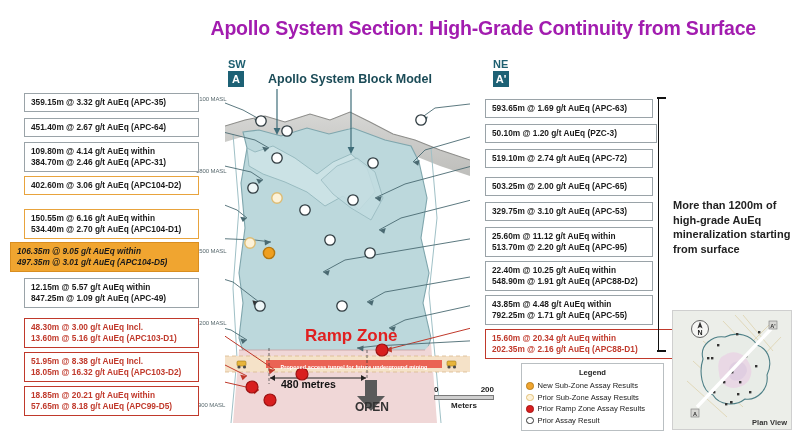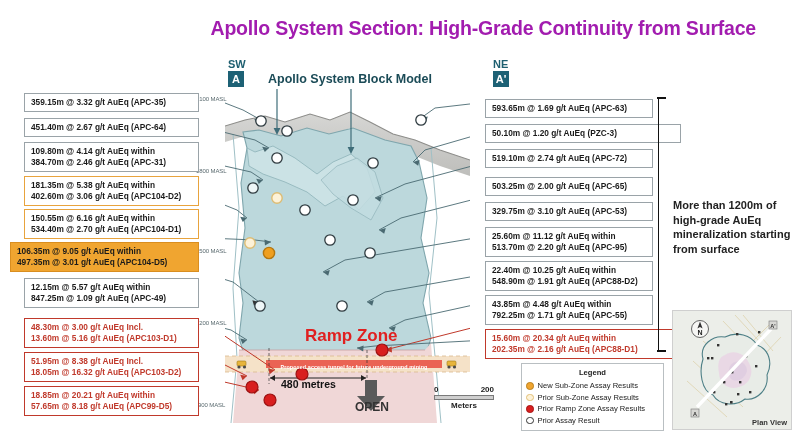--- a/index.html
+++ b/index.html
@@ -257,28 +257,27 @@
       <div>359.15m @ 3.32 g/t AuEq (APC-35)</div>
     </div>
   <div class="cbox" style="left:24px;top:118px;width:175px;">
       <div>451.40m @ 2.67 g/t AuEq (APC-64)</div>
     </div>
   <div class="cbox" style="left:24px;top:142px;width:175px;">
       <div>109.80m @ 4.14 g/t AuEq within</div>
       <div>384.70m @ 2.46 g/t AuEq (APC-31)</div>
     </div>
   <div class="cbox gold" style="left:24px;top:176px;width:175px;">
-      <div>181.35m @ 5.38 g/t AuEq within</div>
       <div>402.60m @ 3.06 g/t AuEq (APC104-D2)</div>
     </div>
   <div class="cbox gold" style="left:24px;top:209px;width:175px;">
       <div>150.55m @ 6.16 g/t AuEq within</div>
       <div>534.40m @ 2.70 g/t AuEq (APC104-D1)</div>
     </div>
-  <div class="cbox filled" style="left:10px;top:242px;width:189px;">
+  <div class="cbox filled" style="left:10px;top:242px;width:189px;font-style:italic;">
       <div>106.35m @ 9.05 g/t AuEq within</div>
       <div>497.35m @ 3.01 g/t AuEq (APC104-D5)</div>
     </div>
   <div class="cbox" style="left:24px;top:278px;width:175px;">
       <div>12.15m @ 5.57 g/t AuEq within</div>
       <div>847.25m @ 1.09 g/t AuEq (APC-49)</div>
     </div>
   <div class="cbox red" style="left:24px;top:318px;width:175px;">
       <div>48.30m @ 3.00 g/t AuEq Incl.</div>
       <div>13.60m @ 5.16 g/t AuEq (APC103-D1)</div>
@@ -288,21 +287,21 @@
       <div>18.05m @ 16.32 g/t AuEq (APC103-D2)</div>
     </div>
   <div class="cbox red" style="left:24px;top:386px;width:175px;">
       <div>18.85m @ 20.21 g/t AuEq within</div>
       <div>57.65m @ 8.18 g/t AuEq (APC99-D5)</div>
     </div>
 
   <div class="cbox" style="left:485px;top:99px;width:168px;">
       <div>593.65m @ 1.69 g/t AuEq (APC-63)</div>
     </div>
-  <div class="cbox" style="left:485px;top:124px;width:196px;">
+  <div class="cbox" style="left:485px;top:124px;width:172px;">
       <div>50.10m @ 1.20 g/t AuEq (PZC-3)</div>
     </div>
   <div class="cbox" style="left:485px;top:149px;width:168px;">
       <div>519.10m @ 2.74 g/t AuEq (APC-72)</div>
     </div>
   <div class="cbox" style="left:485px;top:177px;width:168px;">
       <div>503.25m @ 2.00 g/t AuEq (APC-65)</div>
     </div>
   <div class="cbox" style="left:485px;top:202px;width:168px;">
       <div>329.75m @ 3.10 g/t AuEq (APC-53)</div>

